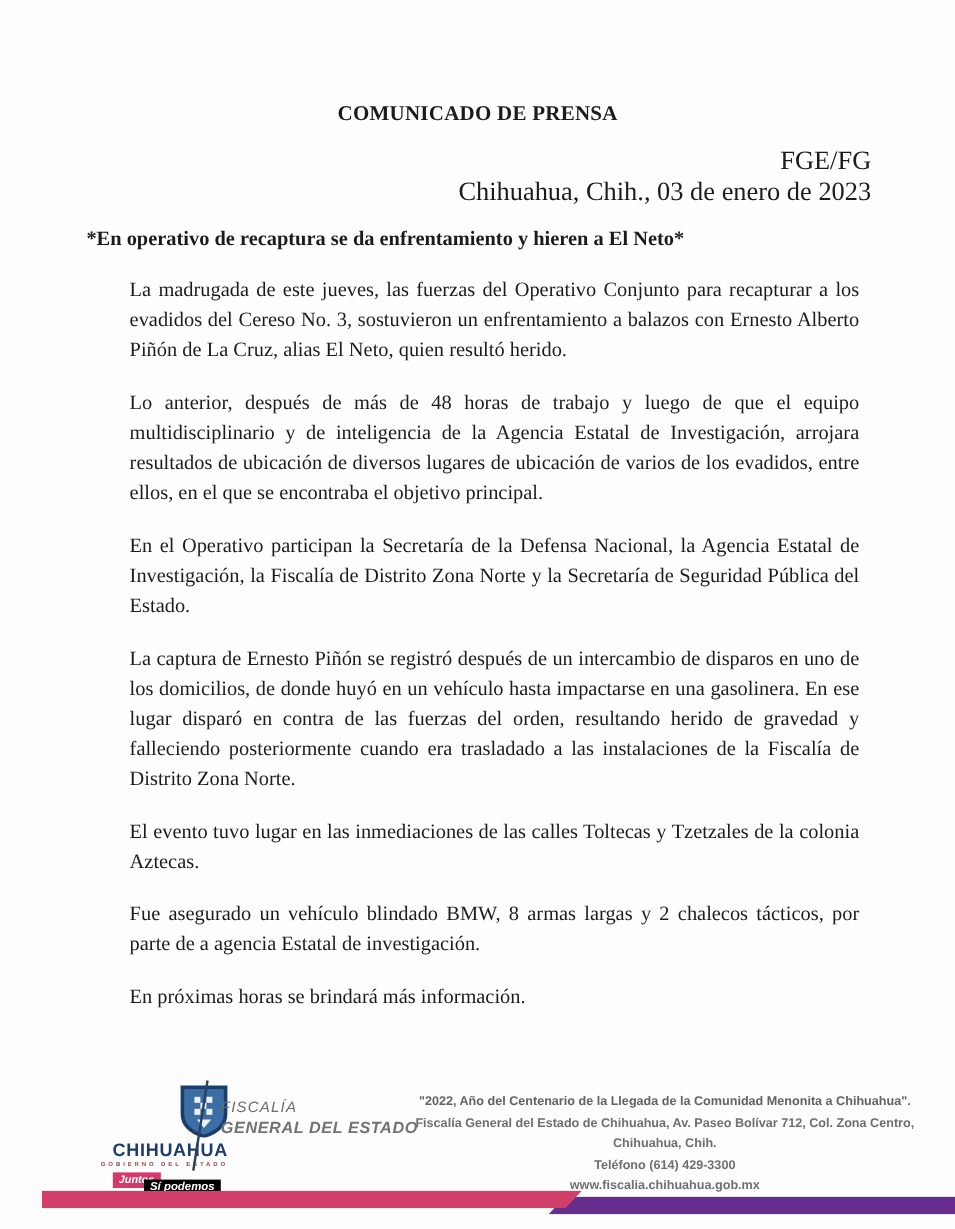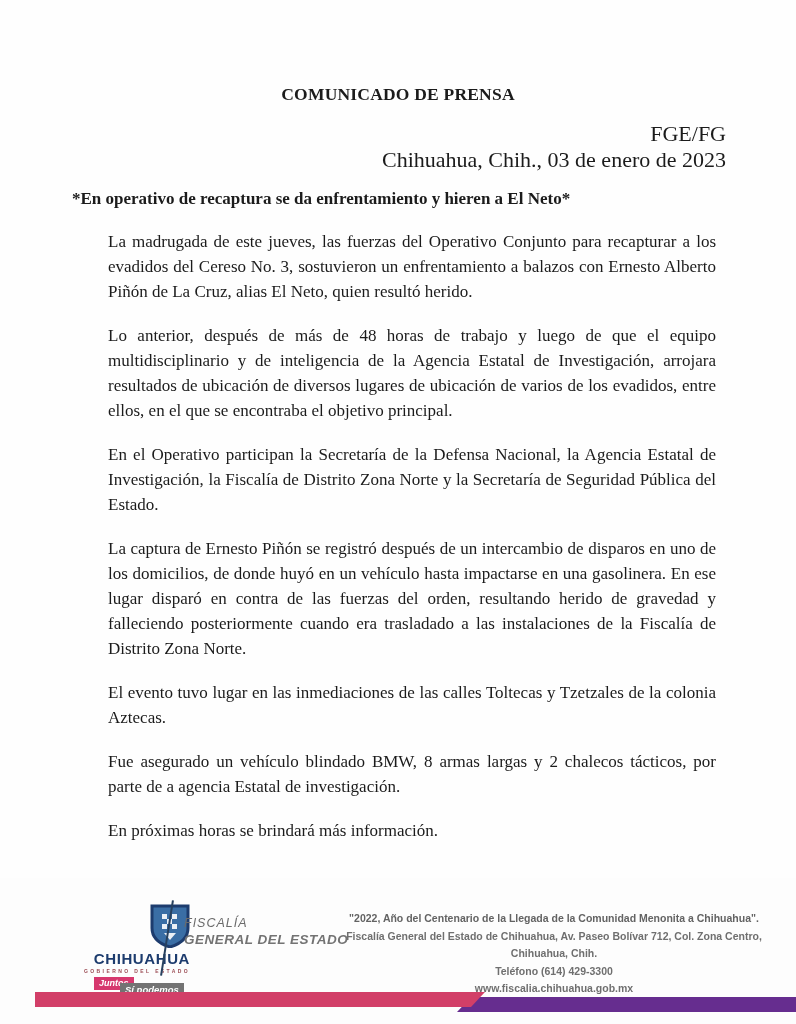--- a/index.html
+++ b/index.html
@@ -83,21 +83,21 @@
     color: #ffffff;
     padding: 1px 5px 2px 5px;
   }
   .badge-juntos {
     left: 0; top: 0;
     background: #d6386e;
     font-size: 9px;
   }
   .badge-sipodemos {
     left: 26px; top: 6px;
-    background: #737373;
+    background: #000000;
     font-size: 9.5px;
   }
   .slash-divider {
     position: absolute;
     left: 166px; top: 22px;
     width: 2px; height: 76px;
     background: #27415f;
     transform: rotate(9deg);
   }
   .agency-block {

